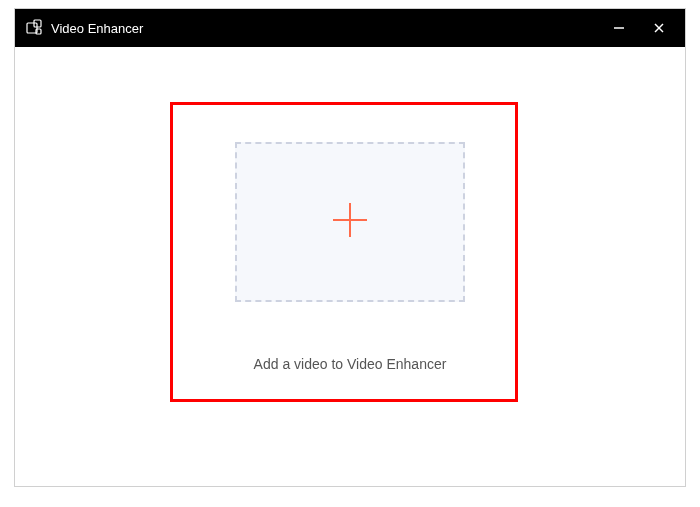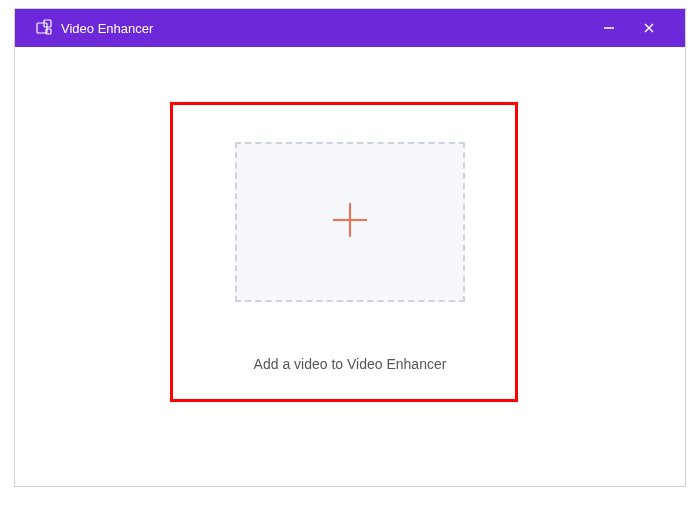--- a/index.html
+++ b/index.html
@@ -18,24 +18,24 @@
       position: absolute;
       top: 8px;
       left: 14px;
       right: 14px;
       bottom: 20px;
       background: #fff;
       border: 1px solid #d0d0d0;
     }
     .titlebar {
       height: 38px;
-      background: #6d28d9;
+      background: #000000;
       display: flex;
       align-items: center;
-      padding: 0 20px;
+      padding: 0 10px;
       color: #fff;
     }
     .app-icon {
       width: 18px;
       height: 18px;
       margin-right: 8px;
       display: flex;
       align-items: center;
       justify-content: center;
     }

